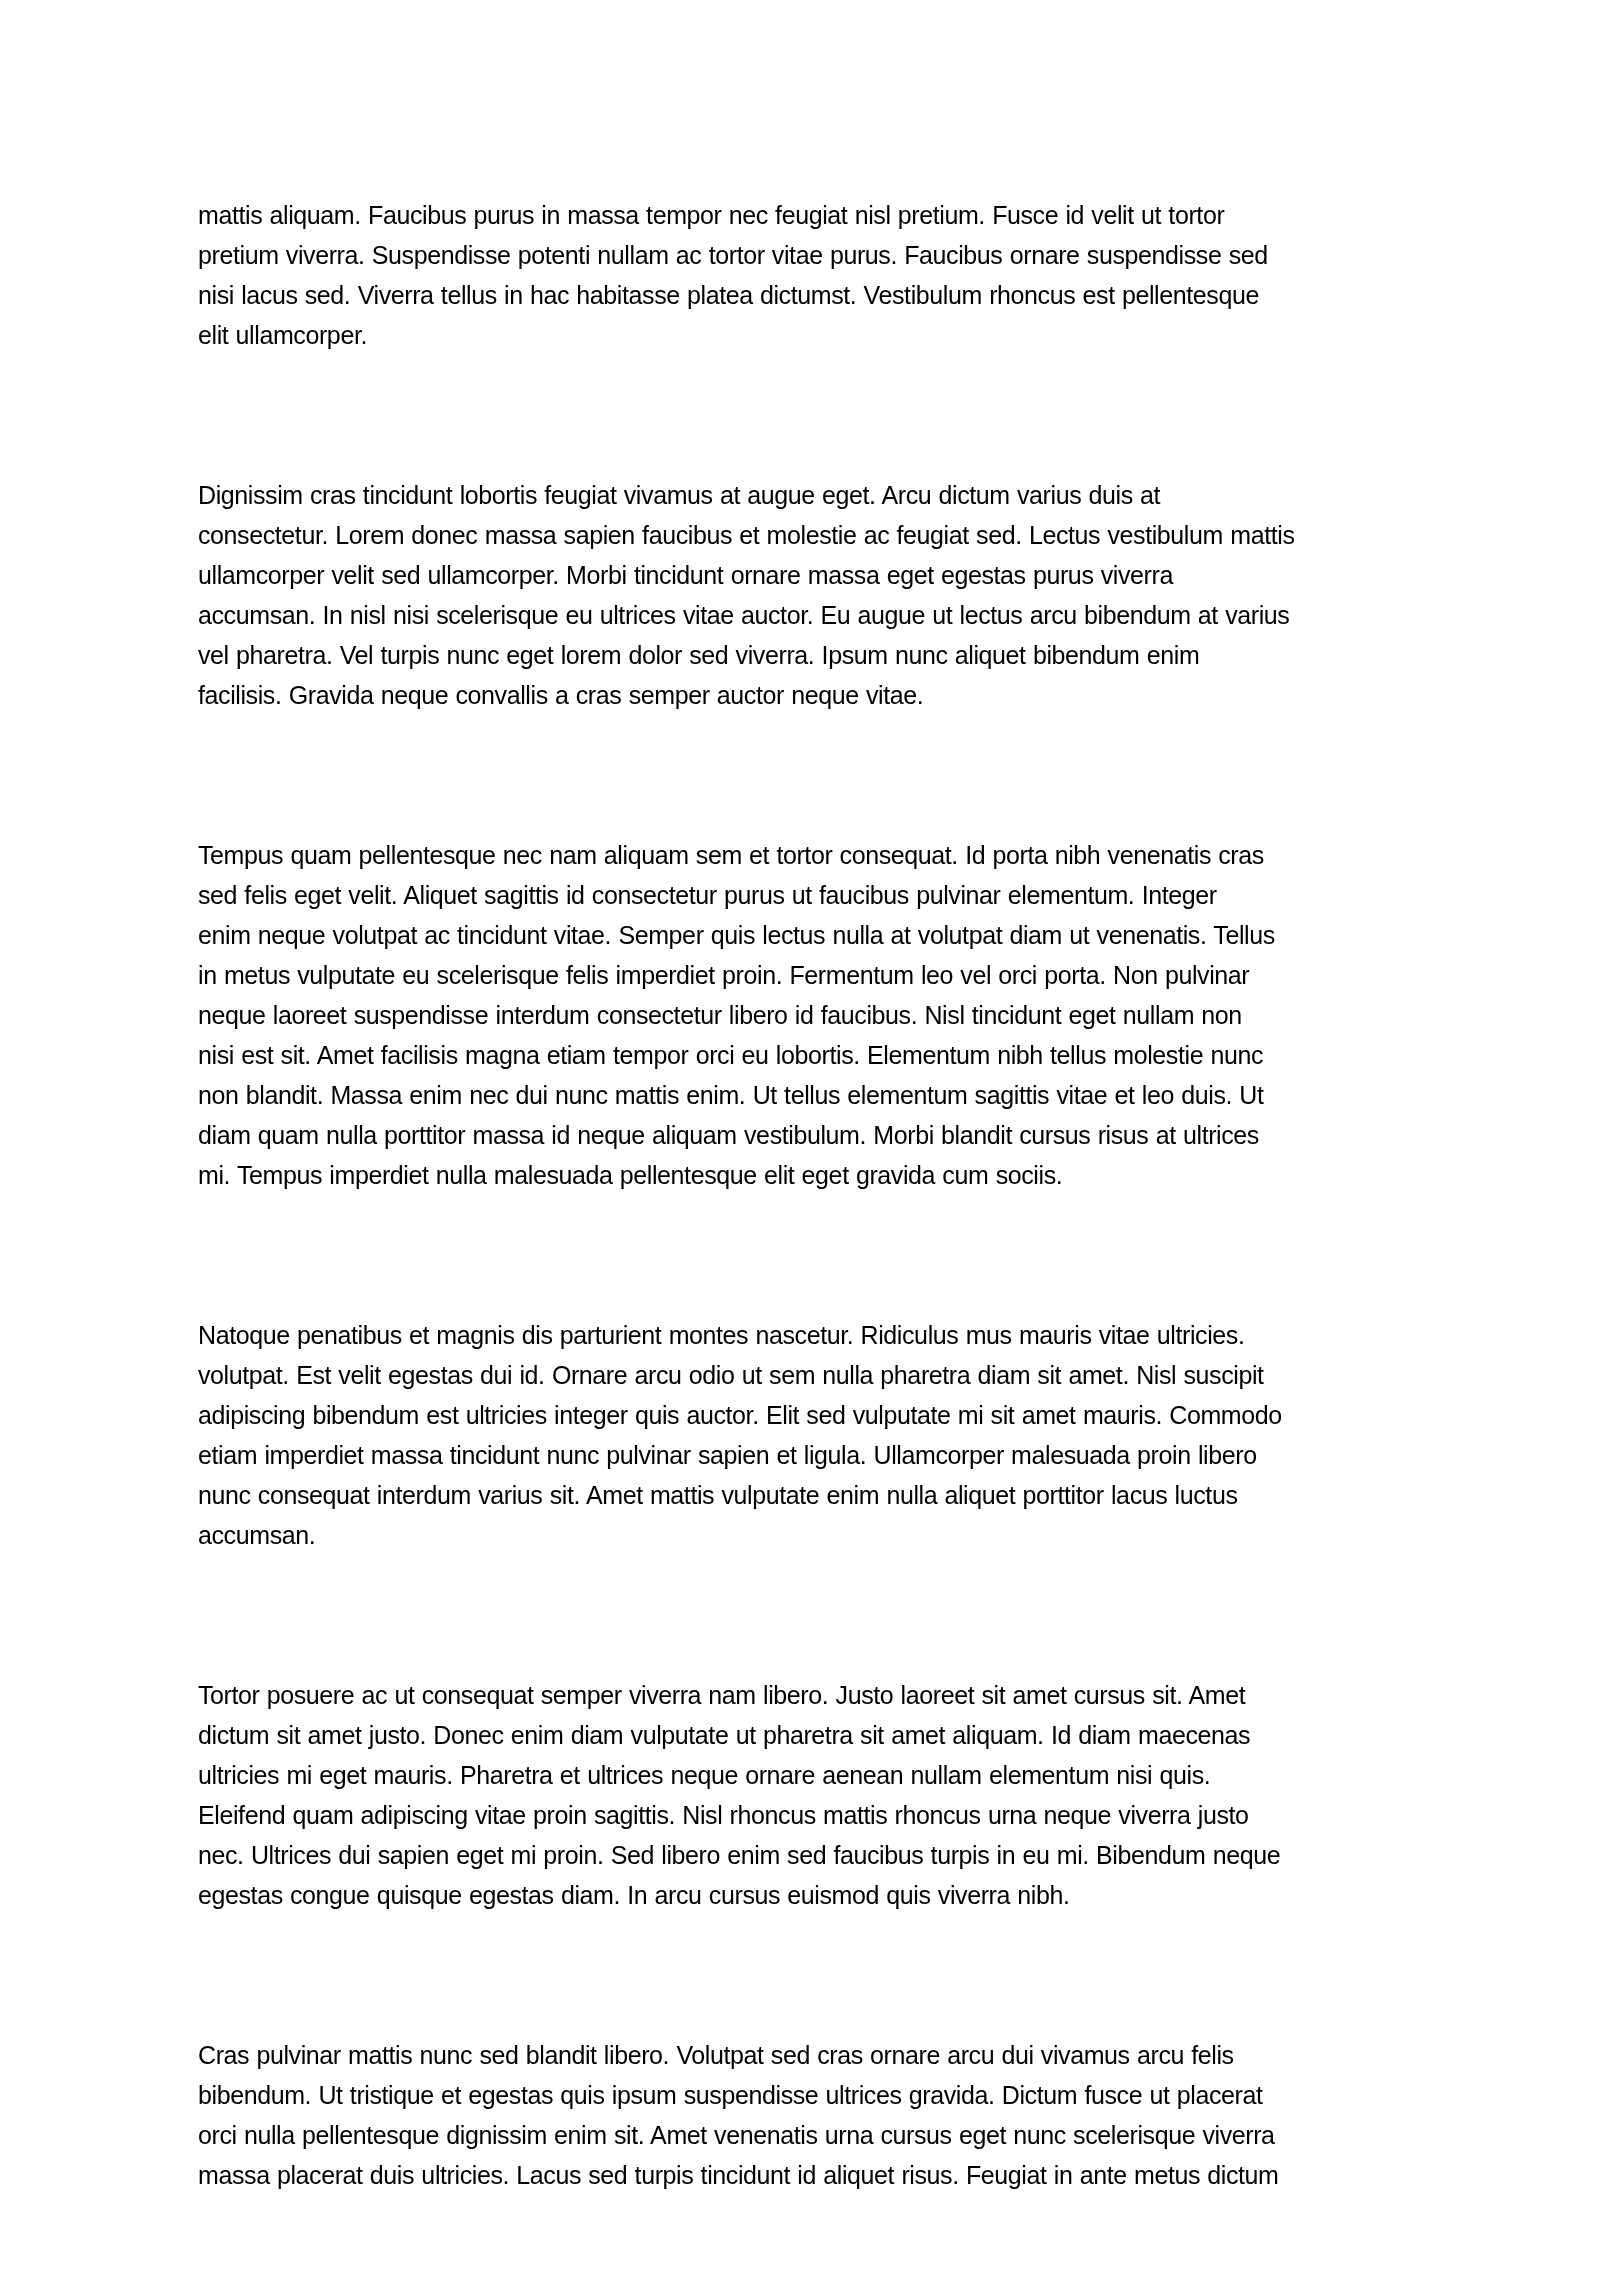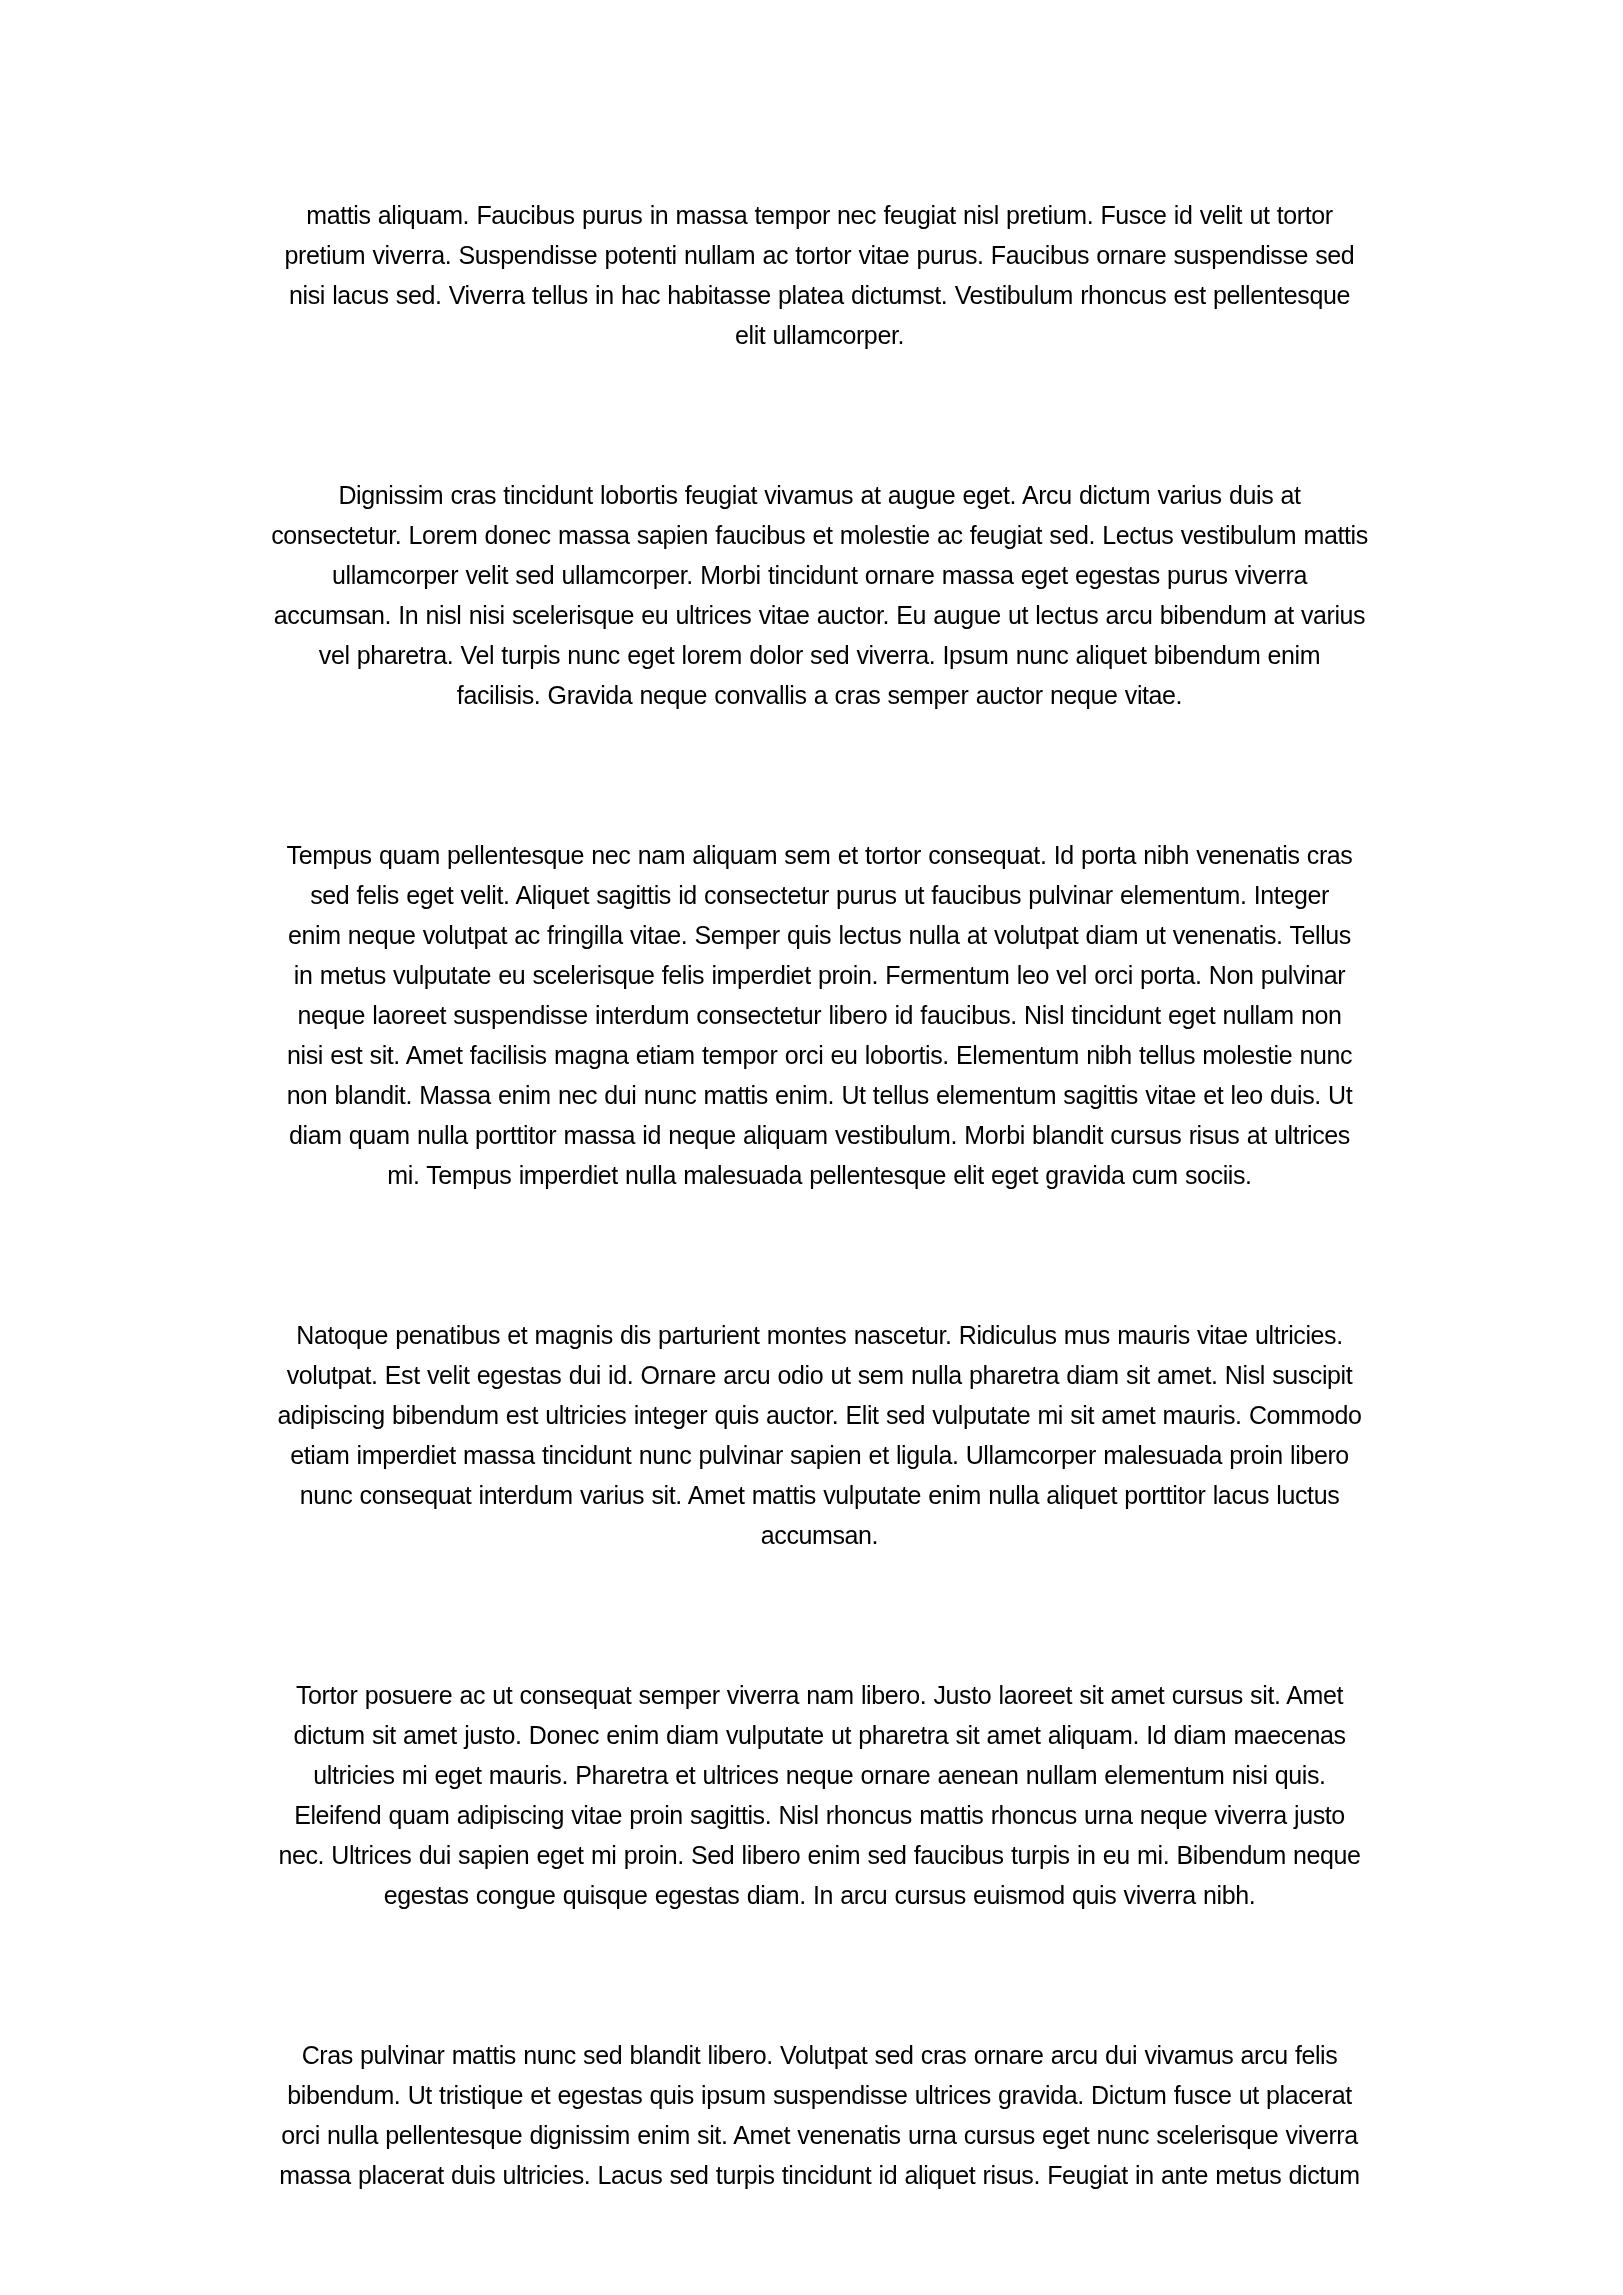--- a/index.html
+++ b/index.html
@@ -7,21 +7,21 @@
   .page { position: absolute; left: 198px; top: 195px; width: 1243px; }
   .para {
     font-family: "Liberation Sans", sans-serif;
     font-size: 25px;
     line-height: 40px;
     color: #000000;
     margin: 0 0 120px 0;
     letter-spacing: -0.4px;
     word-spacing: 0.7px;
   }
-  .line { display: block; white-space: nowrap; text-align: center; }
+  .line { display: block; white-space: nowrap; }
 </style>
 </head>
 <body>
 
 <div class="page" id="page">
     <p class="para">
       <span class="line">mattis aliquam. Faucibus purus in massa tempor nec feugiat nisl pretium. Fusce id velit ut tortor</span>
       <span class="line">pretium viverra. Suspendisse potenti nullam ac tortor vitae purus. Faucibus ornare suspendisse sed</span>
       <span class="line">nisi lacus sed. Viverra tellus in hac habitasse platea dictumst. Vestibulum rhoncus est pellentesque</span>
       <span class="line">elit ullamcorper.</span>
@@ -30,21 +30,21 @@
       <span class="line">Dignissim cras tincidunt lobortis feugiat vivamus at augue eget. Arcu dictum varius duis at</span>
       <span class="line">consectetur. Lorem donec massa sapien faucibus et molestie ac feugiat sed. Lectus vestibulum mattis</span>
       <span class="line">ullamcorper velit sed ullamcorper. Morbi tincidunt ornare massa eget egestas purus viverra</span>
       <span class="line">accumsan. In nisl nisi scelerisque eu ultrices vitae auctor. Eu augue ut lectus arcu bibendum at varius</span>
       <span class="line">vel pharetra. Vel turpis nunc eget lorem dolor sed viverra. Ipsum nunc aliquet bibendum enim</span>
       <span class="line">facilisis. Gravida neque convallis a cras semper auctor neque vitae.</span>
     </p>
     <p class="para">
       <span class="line">Tempus quam pellentesque nec nam aliquam sem et tortor consequat. Id porta nibh venenatis cras</span>
       <span class="line">sed felis eget velit. Aliquet sagittis id consectetur purus ut faucibus pulvinar elementum. Integer</span>
-      <span class="line">enim neque volutpat ac fringilla vitae. Semper quis lectus nulla at volutpat diam ut venenatis. Tellus</span>
+      <span class="line">enim neque volutpat ac tincidunt vitae. Semper quis lectus nulla at volutpat diam ut venenatis. Tellus</span>
       <span class="line">in metus vulputate eu scelerisque felis imperdiet proin. Fermentum leo vel orci porta. Non pulvinar</span>
       <span class="line">neque laoreet suspendisse interdum consectetur libero id faucibus. Nisl tincidunt eget nullam non</span>
       <span class="line">nisi est sit. Amet facilisis magna etiam tempor orci eu lobortis. Elementum nibh tellus molestie nunc</span>
       <span class="line">non blandit. Massa enim nec dui nunc mattis enim. Ut tellus elementum sagittis vitae et leo duis. Ut</span>
       <span class="line">diam quam nulla porttitor massa id neque aliquam vestibulum. Morbi blandit cursus risus at ultrices</span>
       <span class="line">mi. Tempus imperdiet nulla malesuada pellentesque elit eget gravida cum sociis.</span>
     </p>
     <p class="para">
       <span class="line">Natoque penatibus et magnis dis parturient montes nascetur. Ridiculus mus mauris vitae ultricies.</span>
       <span class="line">volutpat. Est velit egestas dui id. Ornare arcu odio ut sem nulla pharetra diam sit amet. Nisl suscipit</span>

